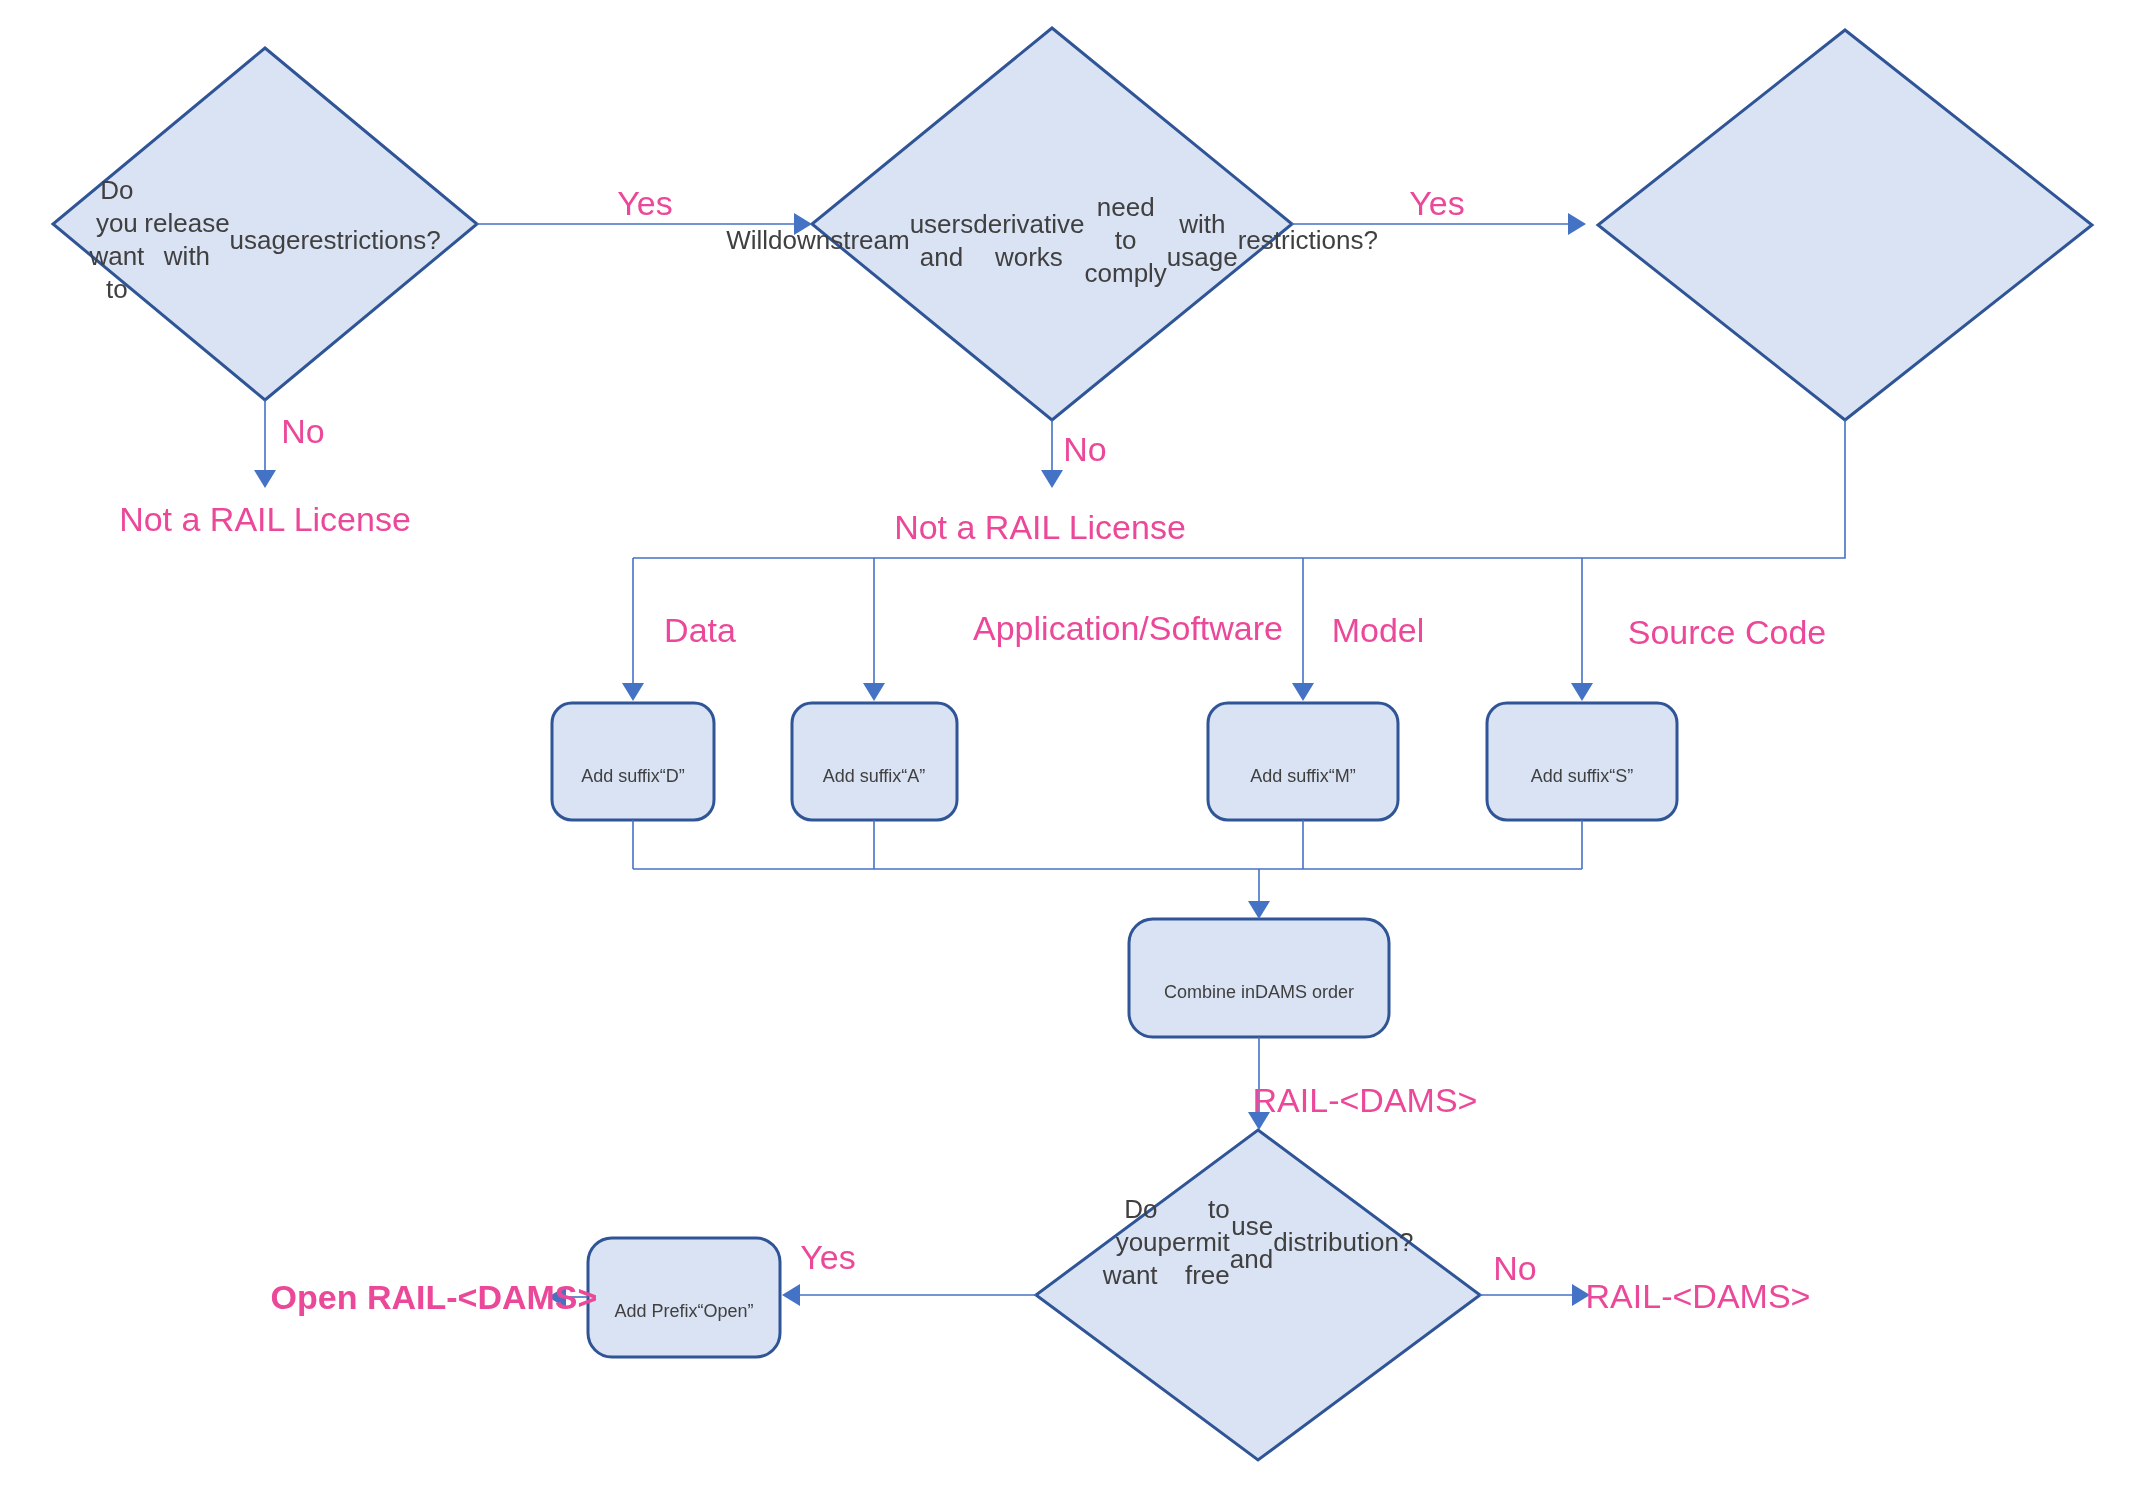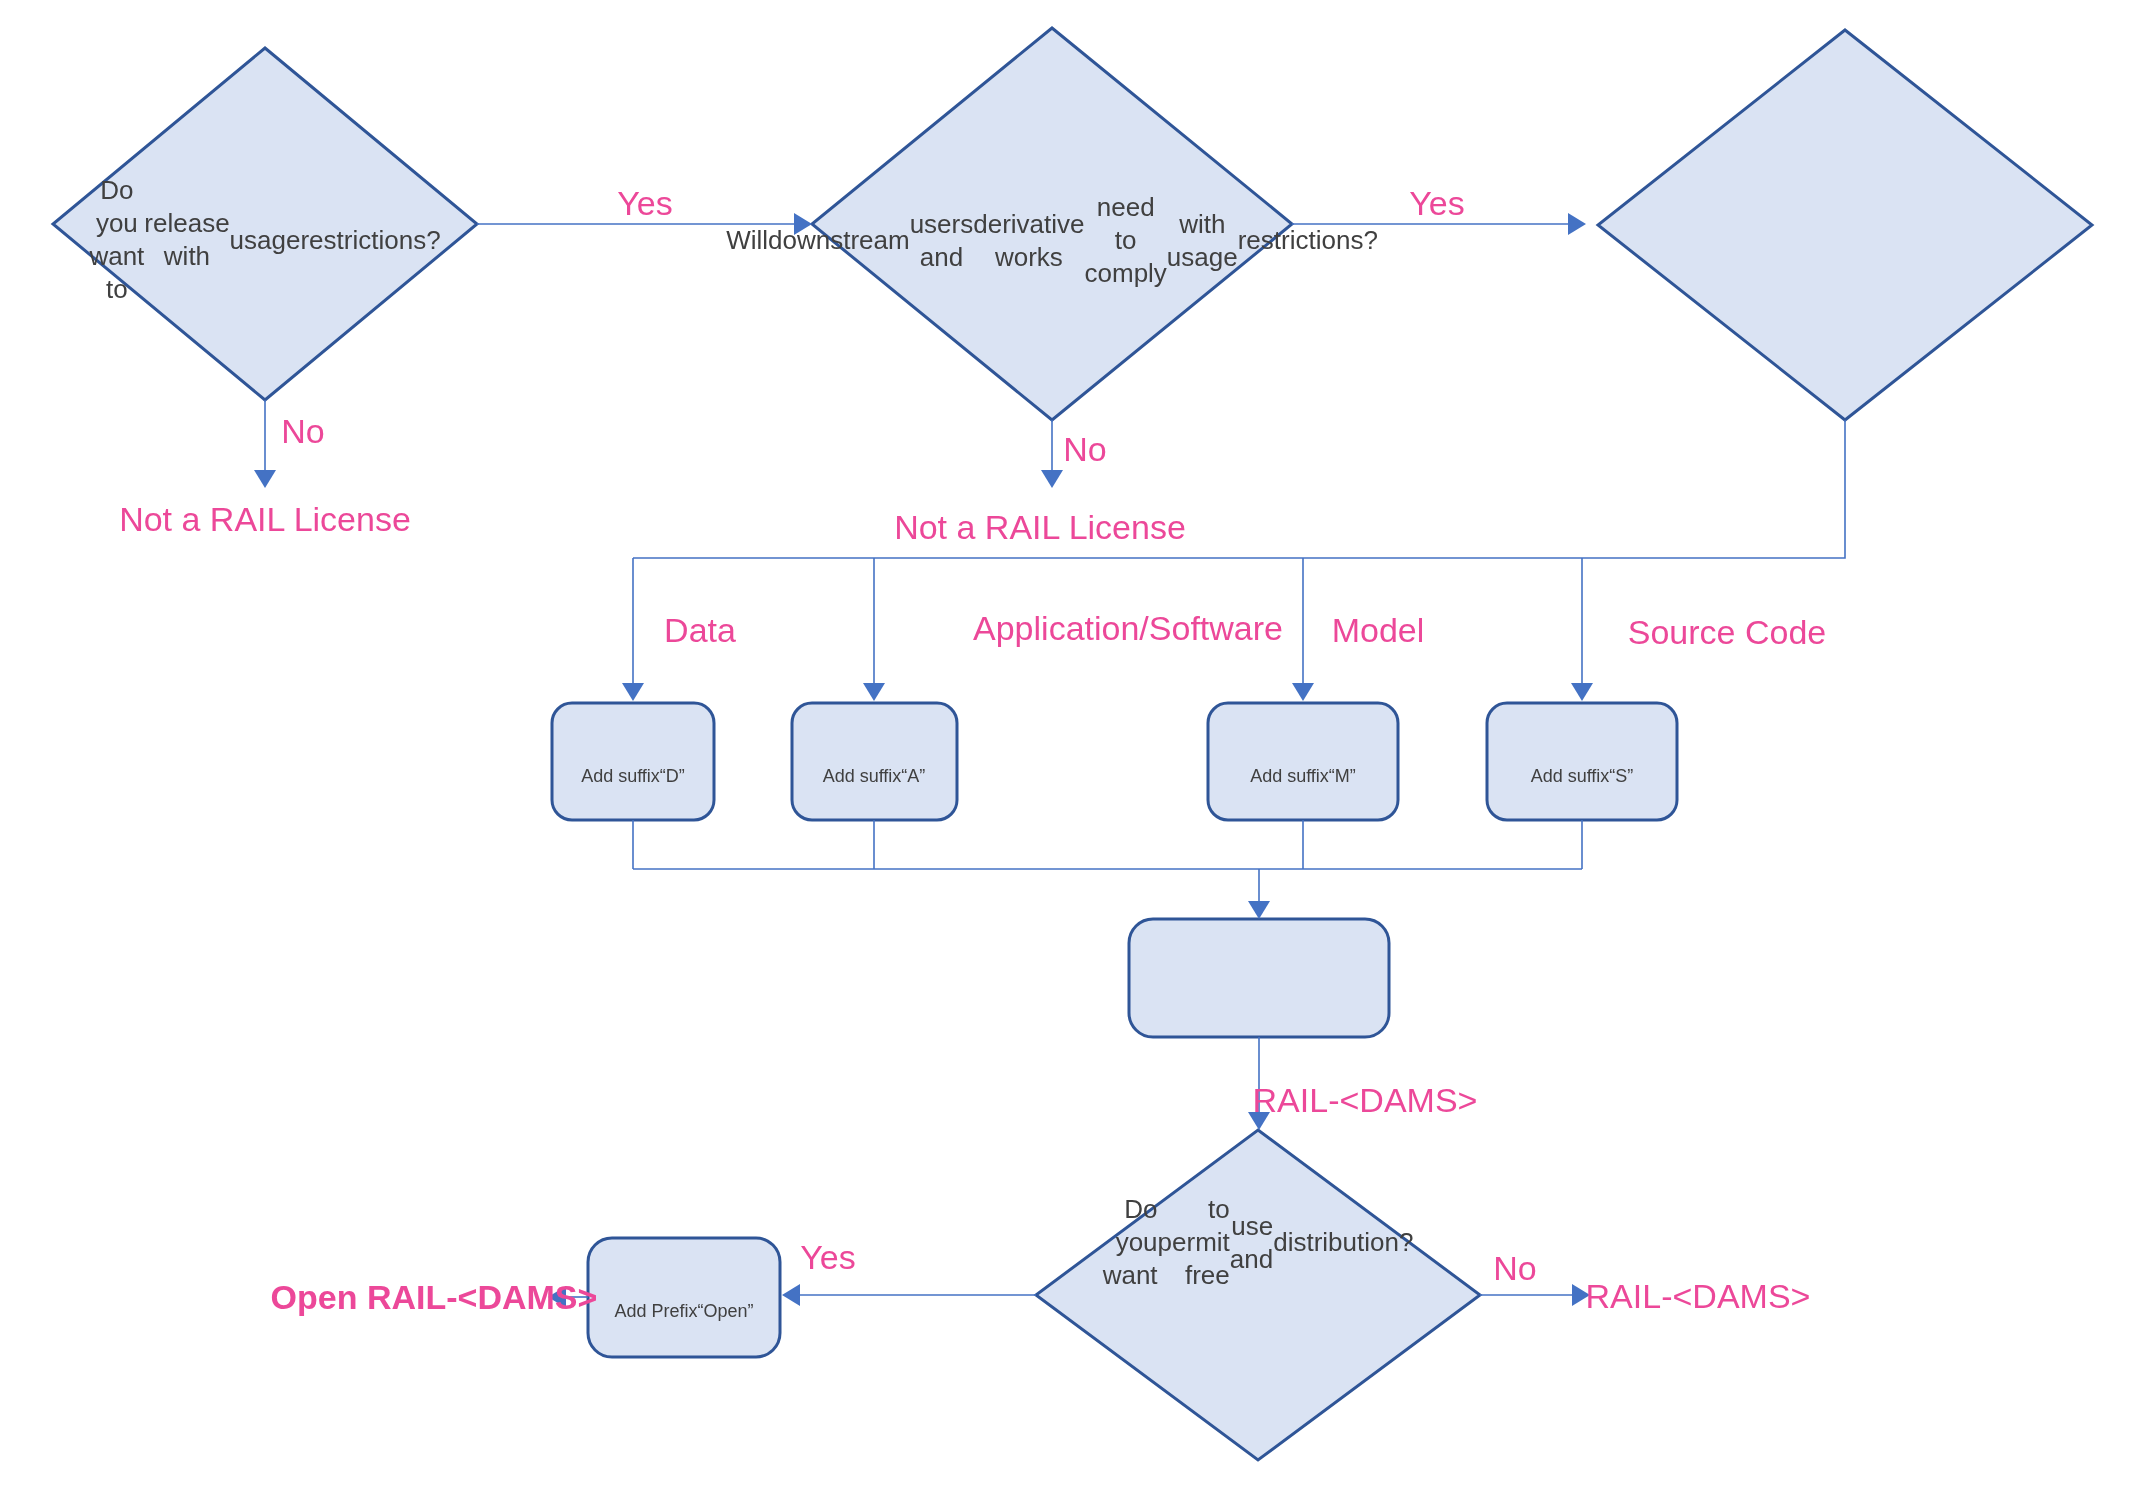--- a/index.html
+++ b/index.html
@@ -118,20 +118,24 @@
   <div class="node-label box-label" style="left:1303px;top:762px;width:160px;">
     <div>Add suffix</div>
     <div>“M”</div>
   </div>
 
   <div class="node-label box-label" style="left:1582px;top:762px;width:160px;">
     <div>Add suffix</div>
     <div>“S”</div>
   </div>
 
+  <div class="node-label box-label" style="left:1259px;top:978px;width:230px;">
+    <div>Combine in</div>
+    <div>DAMS order</div>
+  </div>
 
   <div class="node-label box-label" style="left:684px;top:1297px;width:180px;">
     <div>Add Prefix</div>
     <div>“Open”</div>
   </div>
 
   <div class="node-label" style="left:1258px;top:1228px;width:230px;text-align:right;">
     <div>Do you want</div>
     <div>to permit free</div>
     <div>use and</div>

